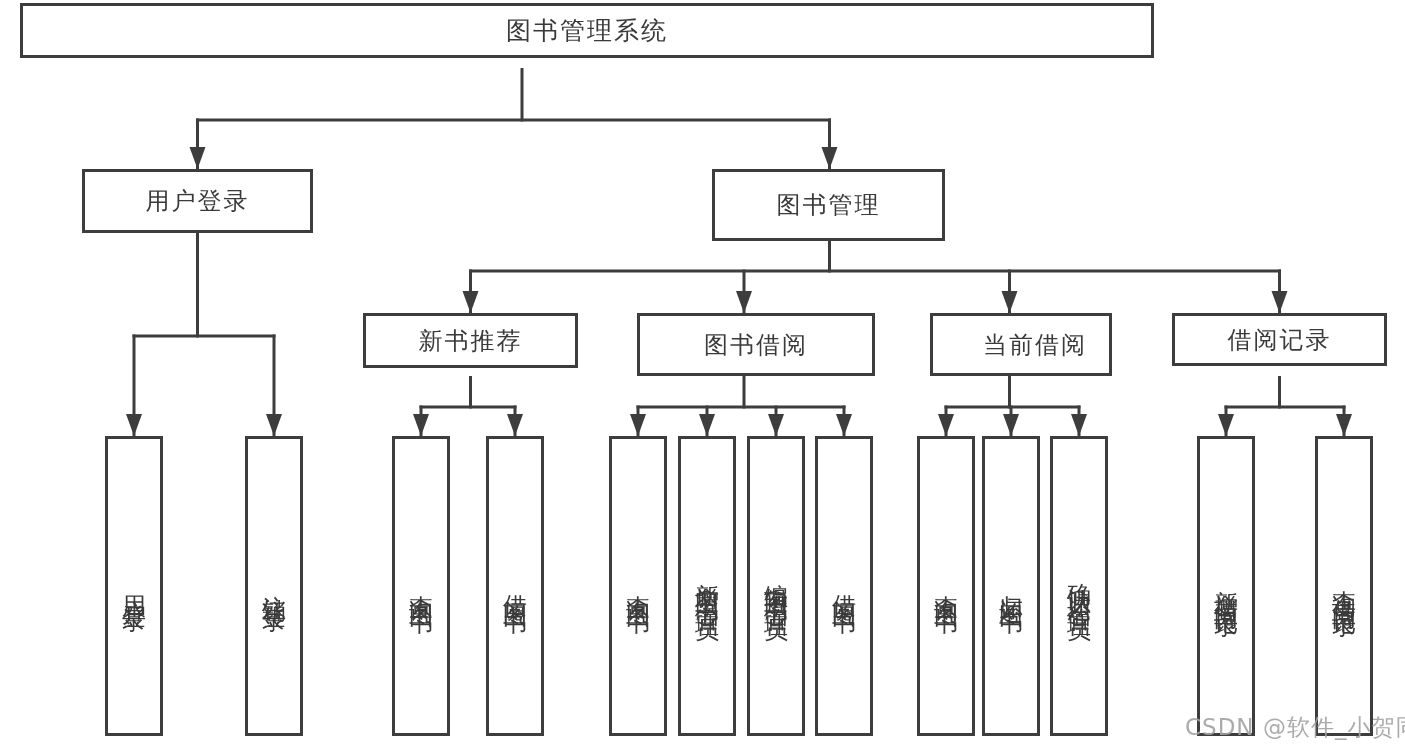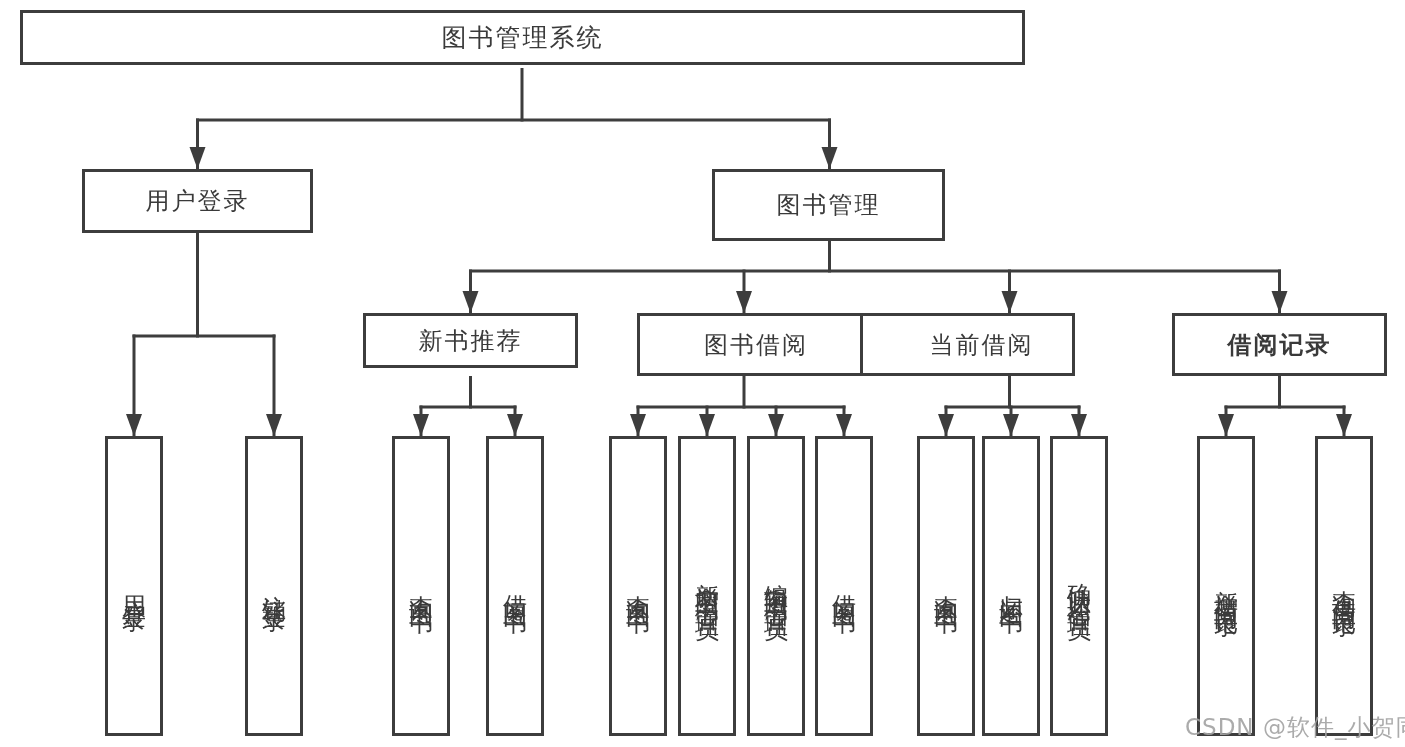--- a/index.html
+++ b/index.html
@@ -112,29 +112,29 @@
     </g>
 
     <g>
       <line x1="1279.5" y1="376" x2="1279.5" y2="408.5"></line>
       <line x1="1224.5" y1="407" x2="1345.5" y2="407"></line>
       <line x1="1226" y1="405.5" x2="1226" y2="436" marker-end="url(#arrow)"></line>
       <line x1="1344" y1="405.5" x2="1344" y2="436" marker-end="url(#arrow)"></line>
     </g>
   </svg>
 
-  <div class="box root" style="left:20px; top:10px; width:1005px; height:55px;">图书管理系统</div>
+  <div class="box root" style="left:20px; top:3px; width:1134px; height:55px;">图书管理系统</div>
 
   <div class="box" style="left:82px; top:169px; width:231px; height:64px;">用户登录</div>
   <div class="box" style="left:712px; top:169px; width:233px; height:72px;">图书管理</div>
 
   <div class="box" style="left:363px; top:313px; width:215px; height:55px;">新书推荐</div>
   <div class="box" style="left:637px; top:313px; width:238px; height:63px;">图书借阅</div>
-  <div class="box" style="left:860px; top:313px; width:215px; height:63px;padding-left:28px;">当前借阅</div>
-  <div class="box" style="left:1172px; top:313px; width:215px; height:63px;font-weight:bold;">借阅记录</div>
+  <div class="box" style="left:930px; top:313px; width:182px; height:63px;padding-left:28px;">当前借阅</div>
+  <div class="box" style="left:1172px; top:313px; width:215px; height:53px;">借阅记录</div>
 
   <div class="box vbox" style="left:105px; top:436px; width:58px; height:300px;">用户登录</div>
   <div class="box vbox" style="left:245px; top:436px; width:58px; height:300px;">注销登录</div>
 
   <div class="box vbox" style="left:392px; top:436px; width:58px; height:300px;">查询图书</div>
   <div class="box vbox" style="left:486px; top:436px; width:58px; height:300px;">借阅图书</div>
 
   <div class="box vbox" style="left:609px; top:436px; width:58px; height:300px;">查询图书</div>
   <div class="box vbox" style="left:678px; top:436px; width:58px; height:300px;">新增图书（管理员）</div>
   <div class="box vbox" style="left:747px; top:436px; width:58px; height:300px;">编辑图书（管理员）</div>

